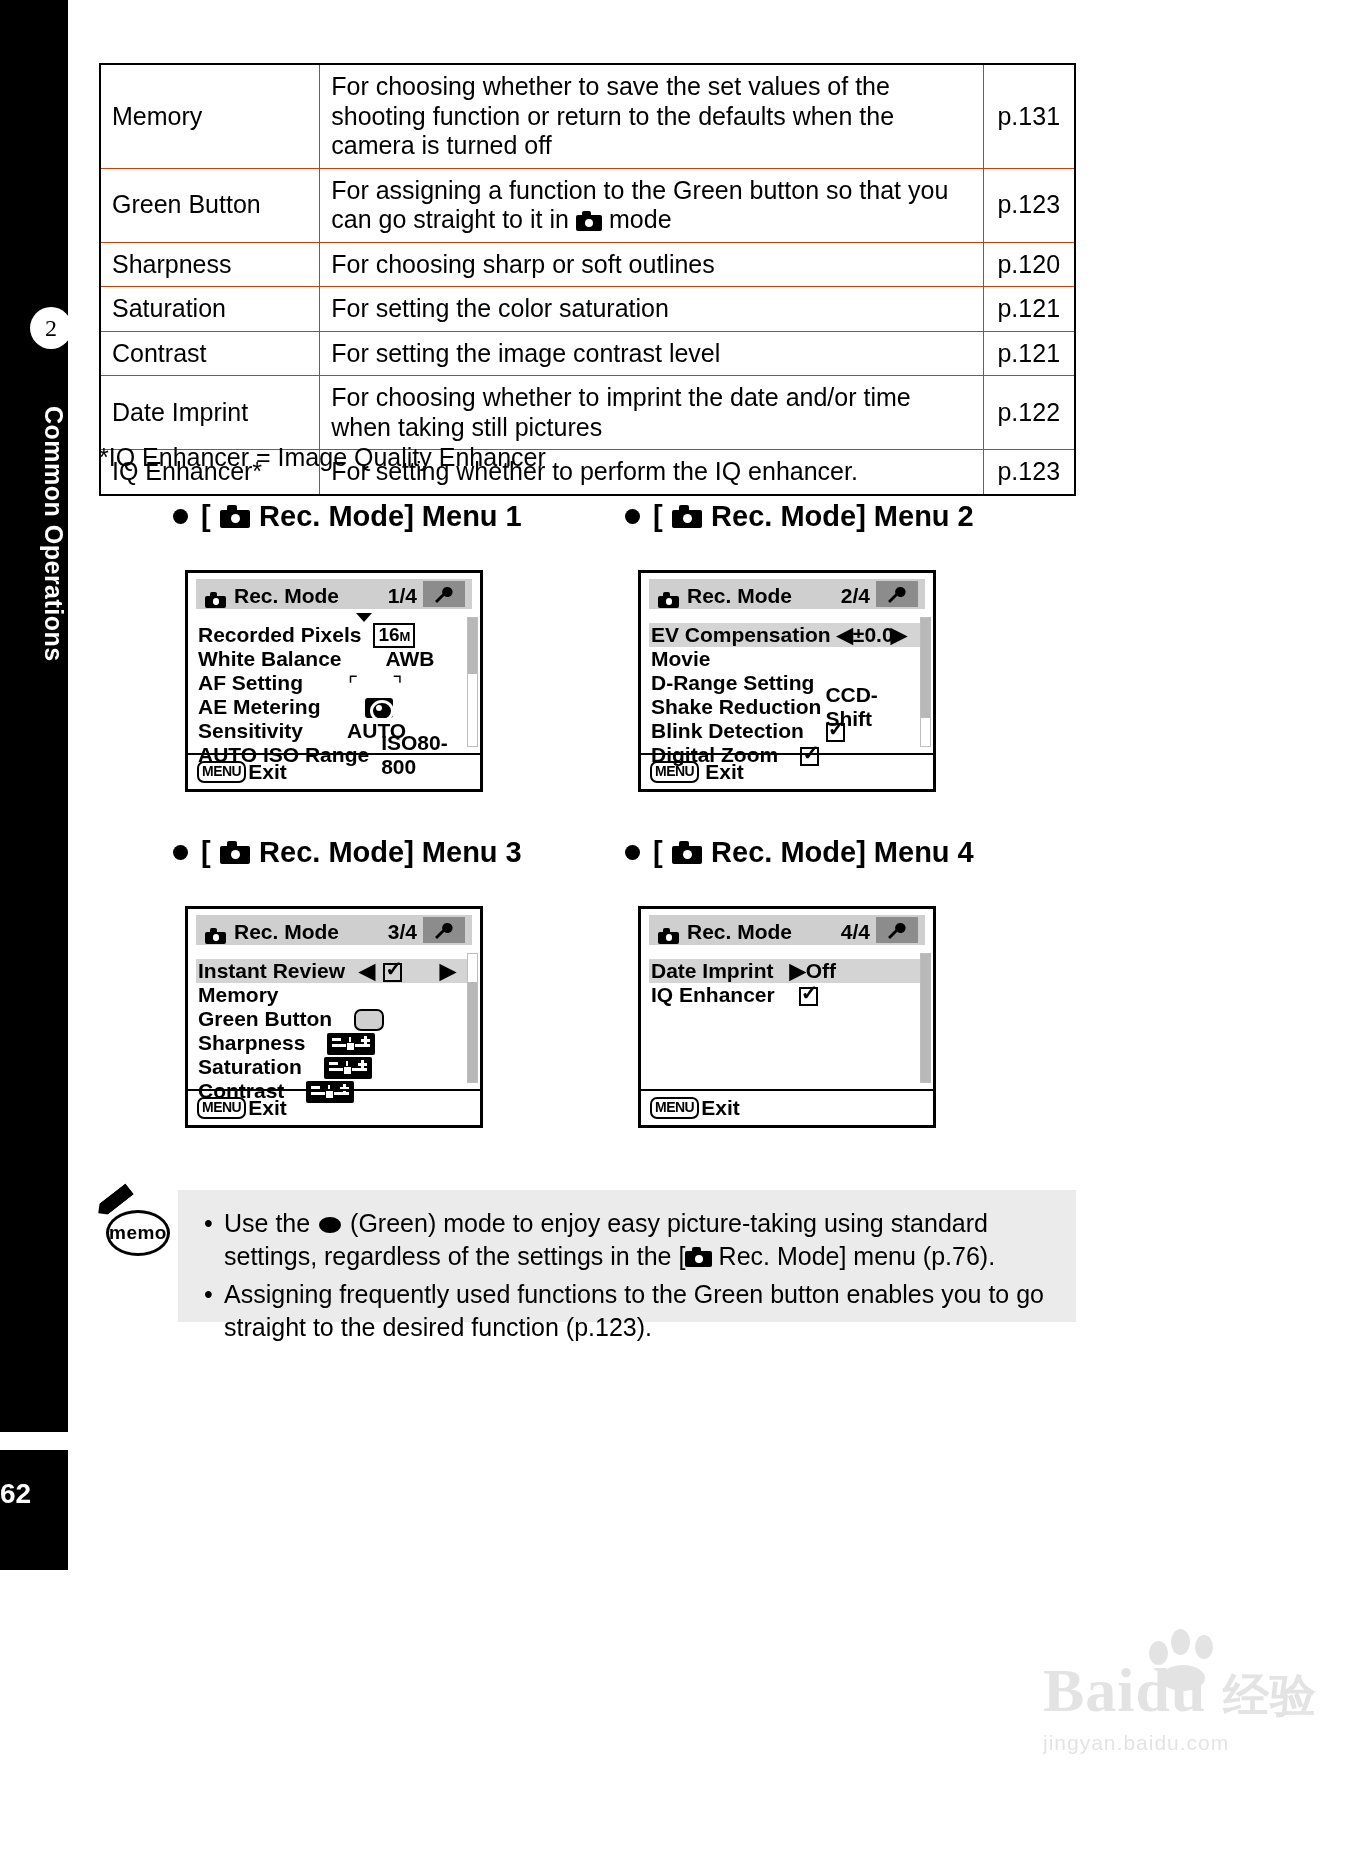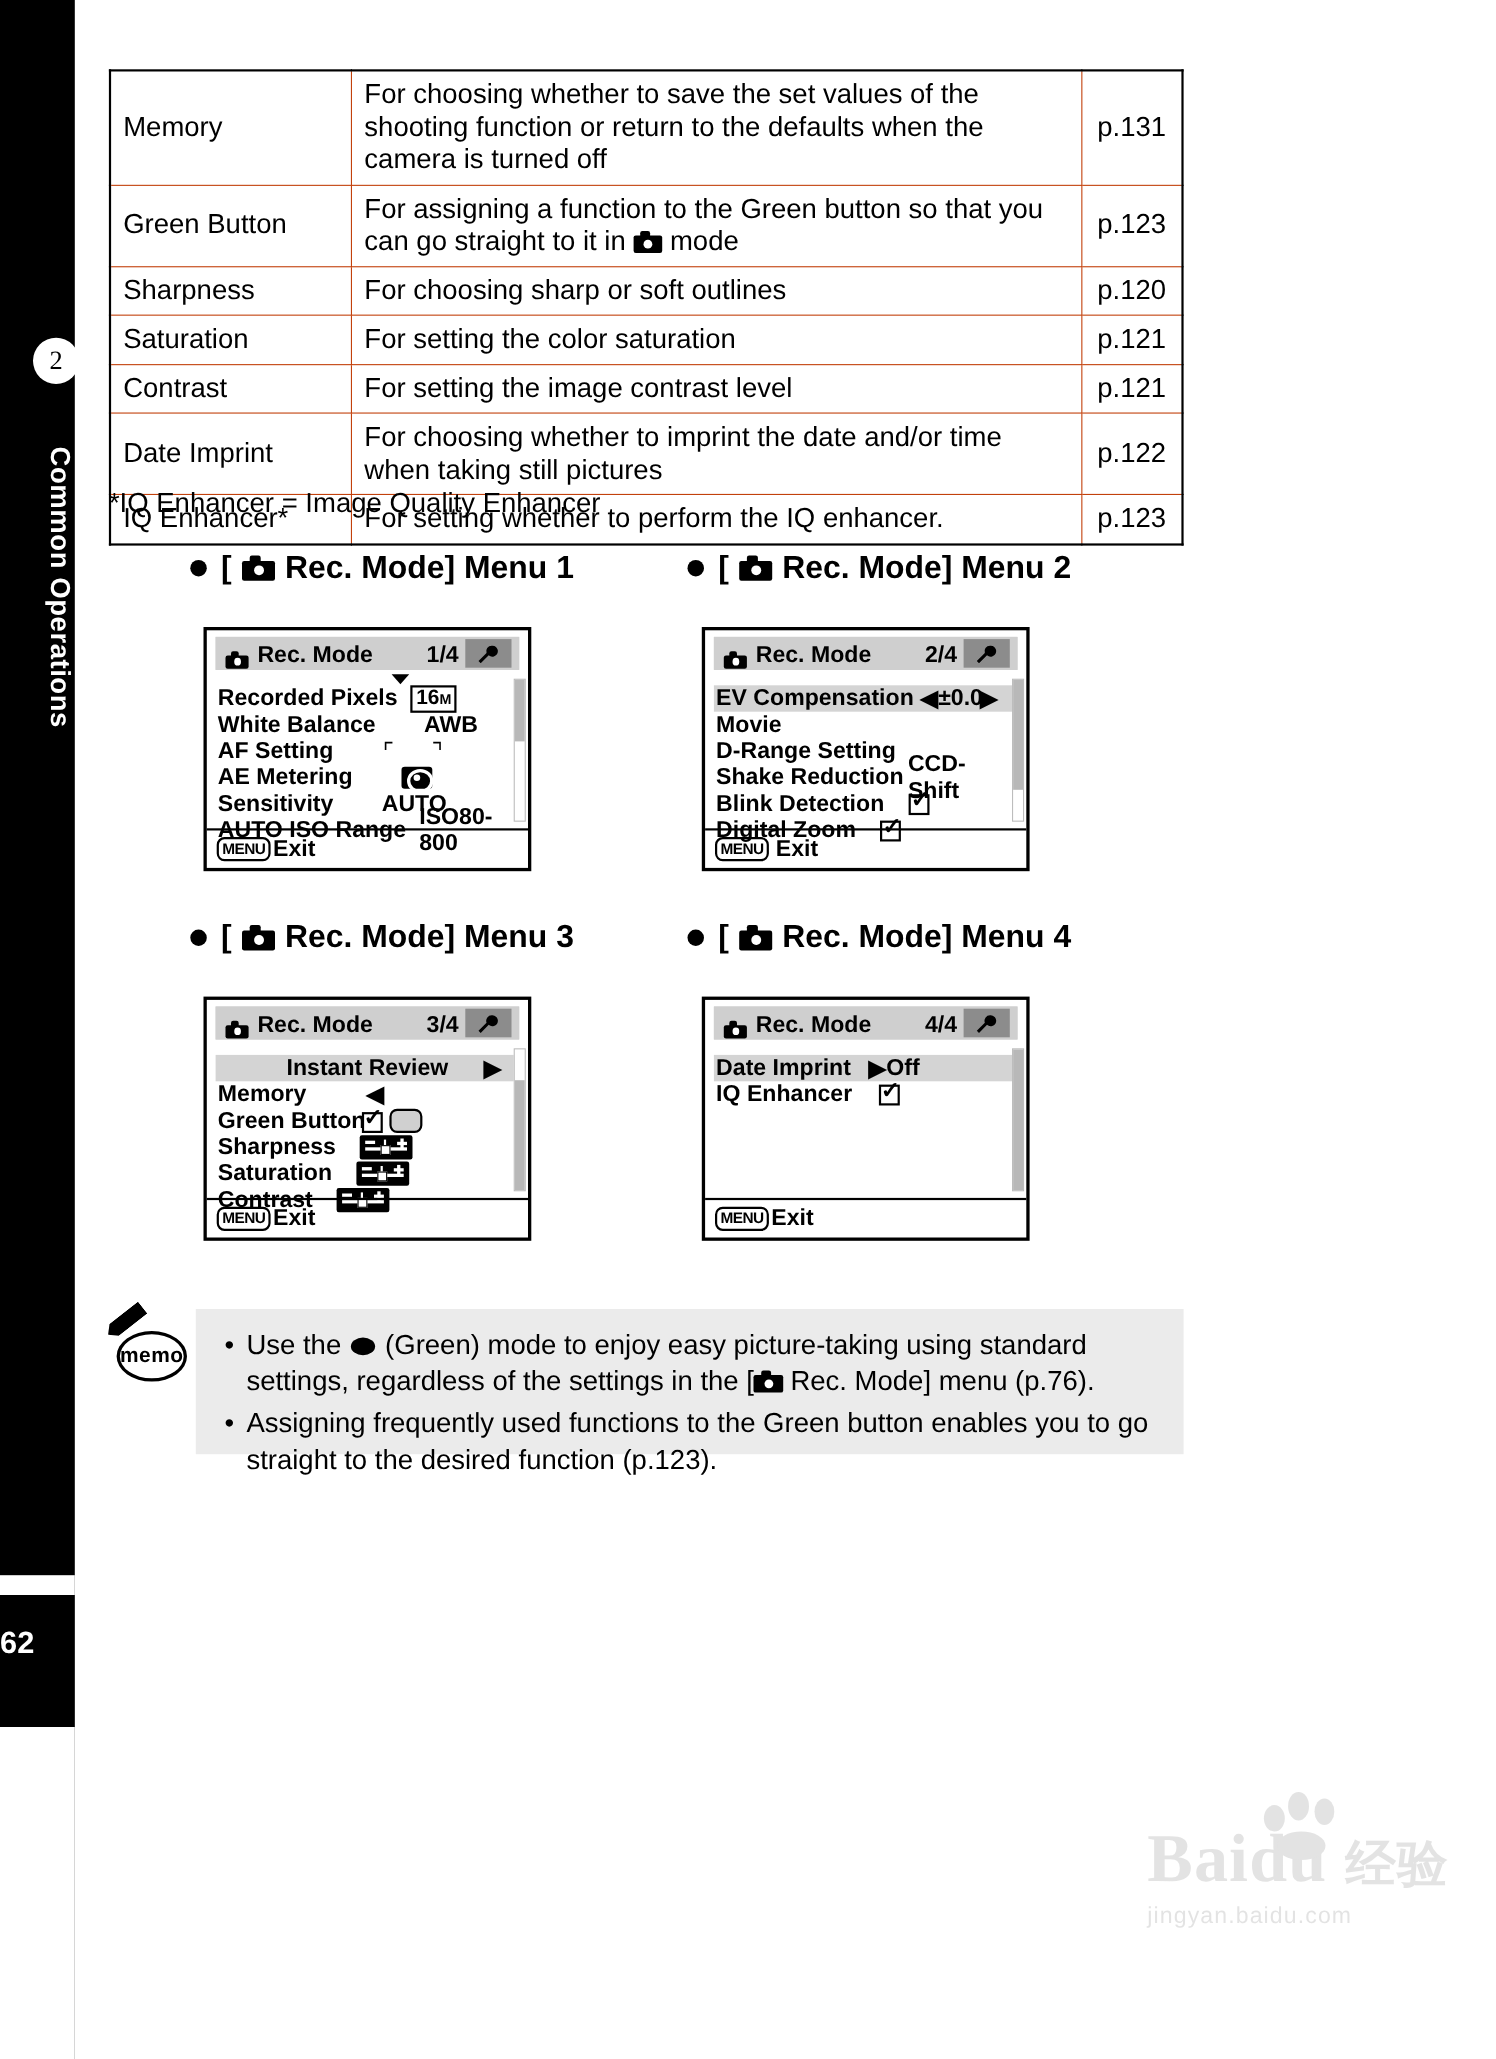--- a/index.html
+++ b/index.html
@@ -506,21 +506,21 @@
           </span>
         <span class="t-label">Rec. Mode</span>
         <span class="t-page">3/4</span>
         <span class="t-wrench">
           <svg width="22" height="18" viewBox="0 0 22 18" aria-hidden="true">
               <path d="M14 2a5 5 0 0 0-4.7 6.7L2 16l2 2 7.3-7.3A5 5 0 1 0 14 2z" fill="#000"></path>
             </svg>
         </span>
       </div>
       <div class="lcd-rows">
-        <div class="lcd-row hl" style="margin-top:8px; position:relative;flex-direction:column;">
+        <div class="lcd-row hl" style="margin-top:8px; position:relative;">
           <span class="r-label">Instant Review</span>
           <span style="margin-left:14px;">◀</span>
           <span style="margin-left:8px;"><span class="check-box"></span></span>
           <span style="position:absolute; right:16px;">▶</span>
         </div>
         <div class="lcd-row">
           <span class="r-label">Memory</span>
         </div>
         <div class="lcd-row">
           <span class="r-label">Green Button</span>

